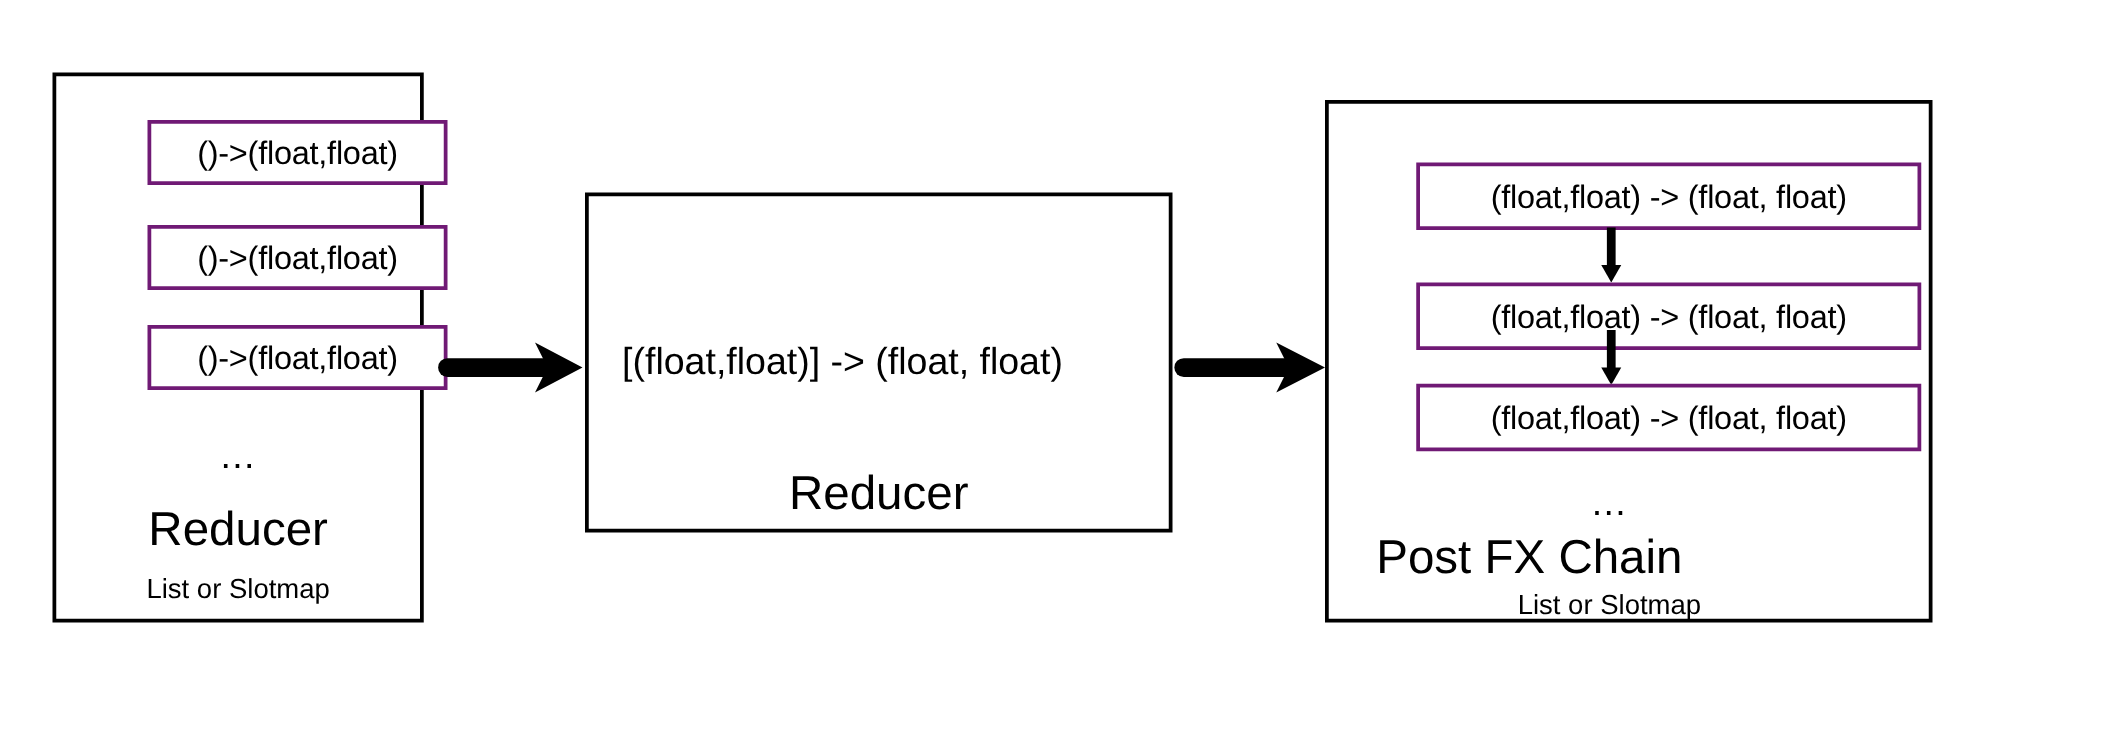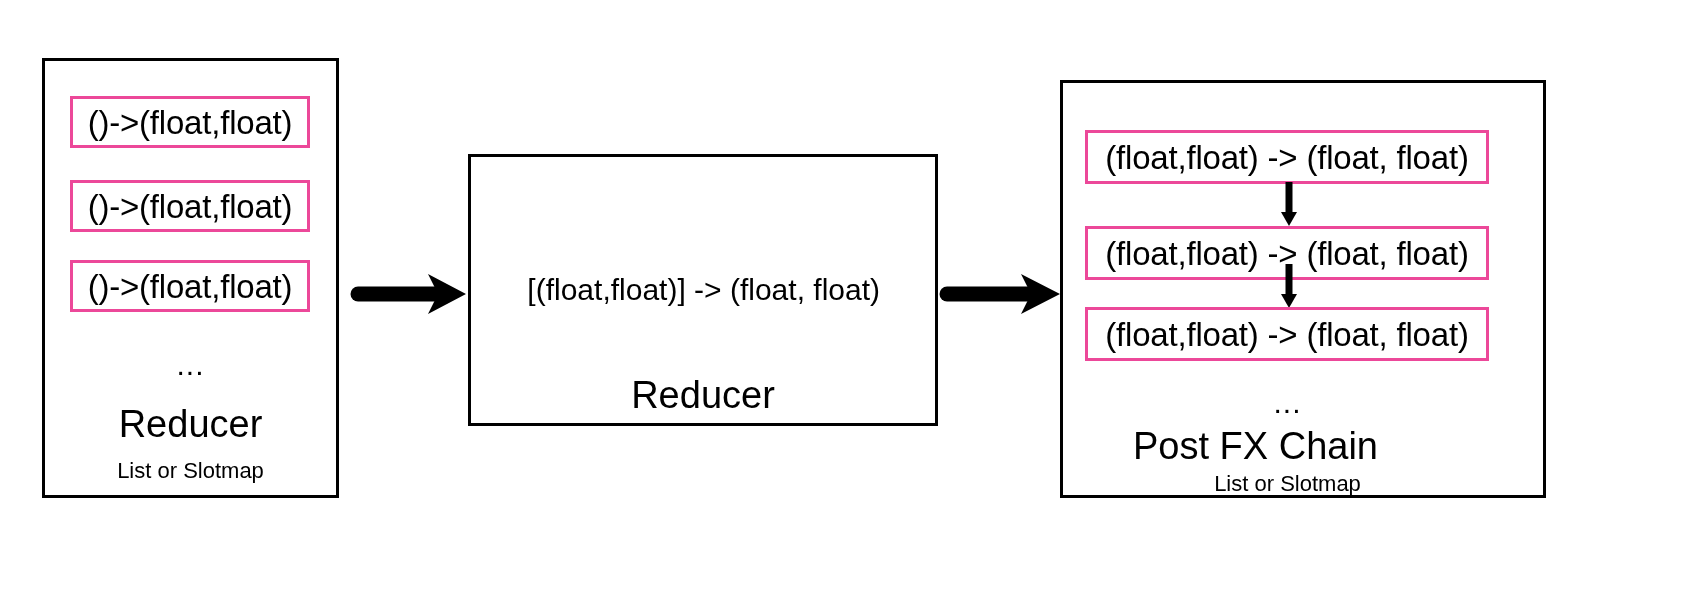--- a/index.html
+++ b/index.html
@@ -27,29 +27,30 @@
     position: absolute;
     box-sizing: border-box;
     border: 3px solid #000000;
     background: #ffffff;
   }
 
   
   .sig-box {
     position: absolute;
     box-sizing: border-box;
-    border: 3px solid #ec4899;
+    border: 3px solid #701a75;
     background: #ffffff;
     display: flex;
     align-items: center;
     justify-content: center;
     white-space: nowrap;
-    font-size: 33px;
+    font-size: 26px;
     line-height: 1;
     letter-spacing: -0.2px;
+    margin-left: 48px;
   }
 
   
   .txt {
     position: absolute;
     white-space: nowrap;
     line-height: 1;
   }
   .txt-center {
     text-align: center;
@@ -105,21 +106,21 @@
 
   <div class="txt txt-center title-sub" style="left:42px; top:460px; width:297px;">List or Slotmap</div>
 
   <svg class="arrow-svg" style="left:352px; top:272px;" width="115" height="44" viewBox="0 0 115 44">
     <line x1="6" y1="22" x2="86" y2="22" stroke="#000000" stroke-width="15" stroke-linecap="round"></line>
     <polygon points="76,2 114,22 76,42 86,22" fill="#000000"></polygon>
   </svg>
 
   <div class="group-box" style="left:468px; top:154px; width:470px; height:272px;"></div>
 
-  <div class="txt txt-center body-text" style="left:468px; top:275px; width:412px;text-align:right;">[(float,float)] -&gt; (float, float)</div>
+  <div class="txt txt-center body-text" style="left:468px; top:275px; width:412px;">[(float,float)] -&gt; (float, float)</div>
 
   <div class="txt txt-center title-big" style="left:468px; top:345px; width:470px;margin-top:31px;">Reducer</div>
 
   <svg class="arrow-svg" style="left:941px; top:272px;" width="120" height="44" viewBox="0 0 120 44">
     <line x1="6" y1="22" x2="90" y2="22" stroke="#000000" stroke-width="15" stroke-linecap="round"></line>
     <polygon points="80,2 119,22 80,42 90,22" fill="#000000"></polygon>
   </svg>
 
   <div class="group-box" style="left:1060px; top:80px; width:486px; height:418px;"></div>
 
@@ -140,17 +141,17 @@
     <line x1="12" y1="0" x2="12" y2="33" stroke="#000000" stroke-width="7"></line>
     <polygon points="4,30 20,30 12,44" fill="#000000"></polygon>
   </svg>
 
   <div class="sig-box" style="left:1085px; top:307px; width:404px; height:54px;">
     <span>(float,float) -&gt; (float, float)</span>
   </div>
 
   <div class="txt txt-center ellipsis" style="left:1060px; top:388px; width:455px;">...</div>
 
-  <div class="txt txt-center title-big" style="left:1028px; top:427px; width:455px;">Post FX Chain</div>
+  <div class="txt txt-center title-big" style="left:996px; top:427px; width:455px;">Post FX Chain</div>
 
   <div class="txt txt-center title-sub" style="left:1060px; top:473px; width:455px;">List or Slotmap</div>
 
 </div>
 
 </body></html>

